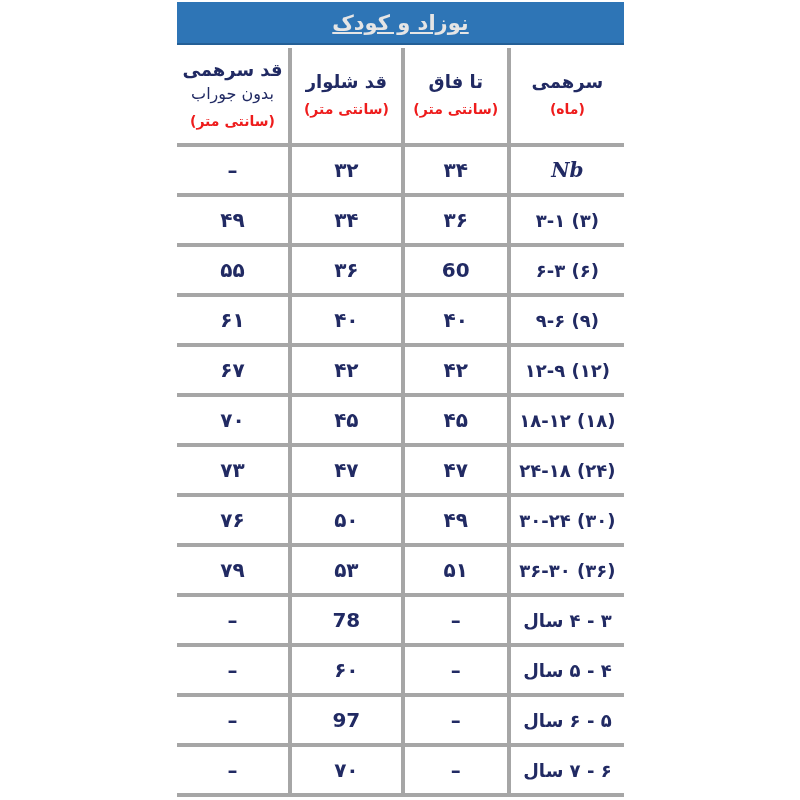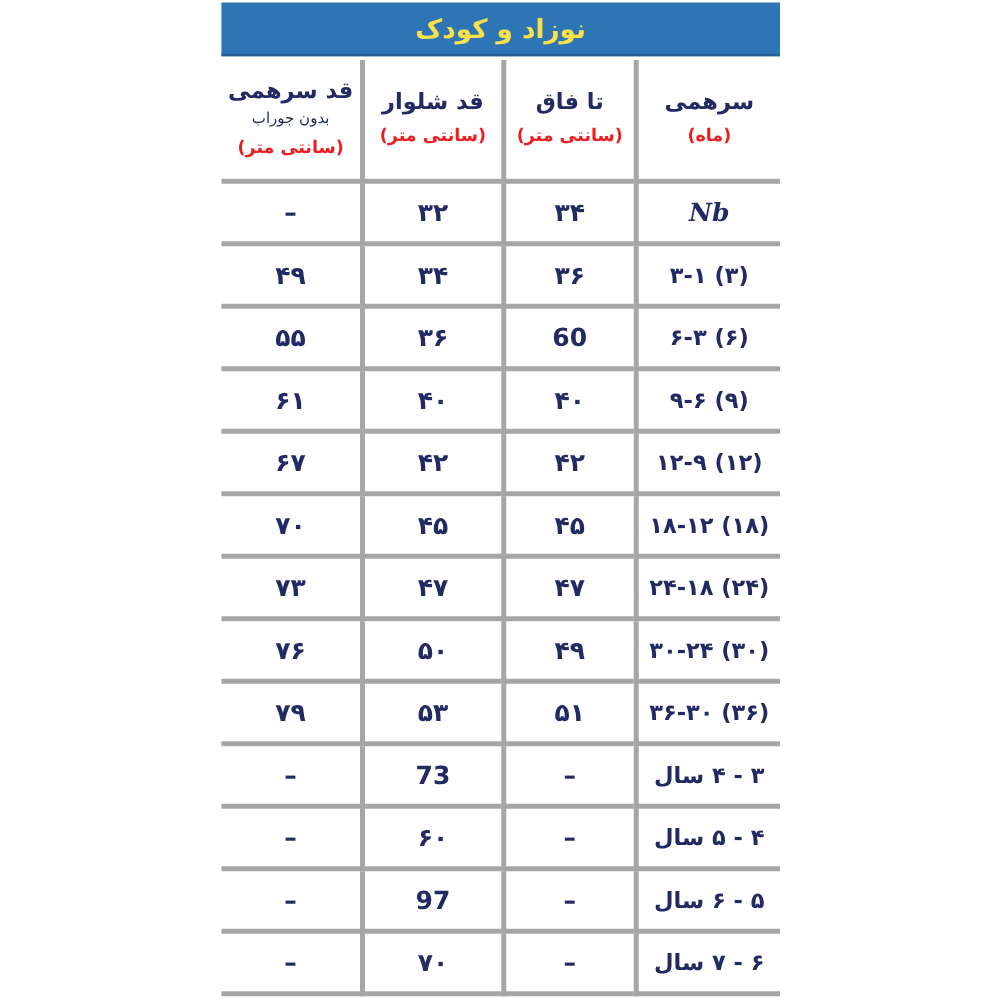--- a/index.html
+++ b/index.html
@@ -7,21 +7,21 @@
     width:800px;height:800px;background:#ffffff;position:relative;overflow:hidden;
     font-family:"DejaVu Sans",sans-serif;
   }
   .sheet{
     position:absolute;left:177px;top:0;width:447px;height:800px;overflow:hidden;background:#ffffff;
   }
   .title-bar{
     margin-top:2px;height:41px;background:#2E75B6;border-bottom:2px solid #245f96;
     display:flex;align-items:center;justify-content:center;
   }
-  .title-bar span{color:#fde047;font-weight:bold;font-size:21px;}
+  .title-bar span{color:#e5e5e5;font-weight:bold;font-size:21px;text-decoration:underline;}
   table.size-table{
     width:100%;margin-top:3px;border-collapse:collapse;table-layout:fixed;direction:rtl;
   }
   .size-table th,.size-table td{
     border:4px solid #A6A6A6;text-align:center;vertical-align:middle;color:#212A63;
     padding:0;overflow:hidden;
   }
   .size-table thead th{border-top:none;height:95px;background:#ffffff;}
   .size-table th:first-child,.size-table td:first-child{border-right:none;}
   .size-table th:last-child,.size-table td:last-child{border-left:none;text-align:center;}
@@ -29,21 +29,21 @@
   .size-table tbody td:first-child{font-size:18px;}
   .size-table tbody td.nb{
     font-size:20px;font-style:italic;font-weight:bold;
     font-family:"DejaVu Serif",serif;
   }
   .col-size{width:26%;}
   .col-crotch{width:23.5%;}
   .col-pants{width:25%;}
   .col-overall{width:25.5%;}
   .h-title{font-weight:bold;font-size:18px;line-height:1.35;}
-  .h-sub{font-weight:normal;font-size:12px;line-height:1.5;}
+  .h-sub{font-weight:normal;font-size:16px;line-height:1.5;}
   .h-unit{color:#EE1C1C;font-weight:bold;font-size:14px;line-height:1.6;margin-top:4px;}
 </style>
 </head>
 <body>
 
 <div class="sheet">
 
   <div class="title-bar">
     <span>نوزاد و کودک</span>
   </div>
@@ -121,21 +121,21 @@
         </tr>
         <tr>
           <td>(۳۶) ۳۶-۳۰</td>
           <td>۵۱</td>
           <td>۵۳</td>
           <td>۷۹</td>
         </tr>
         <tr>
           <td>۳ - ۴ سال</td>
           <td>–</td>
-          <td>73</td>
+          <td>78</td>
           <td>–</td>
         </tr>
         <tr>
           <td>۴ - ۵ سال</td>
           <td>–</td>
           <td>۶۰</td>
           <td>–</td>
         </tr>
         <tr>
           <td>۵ - ۶ سال</td>

